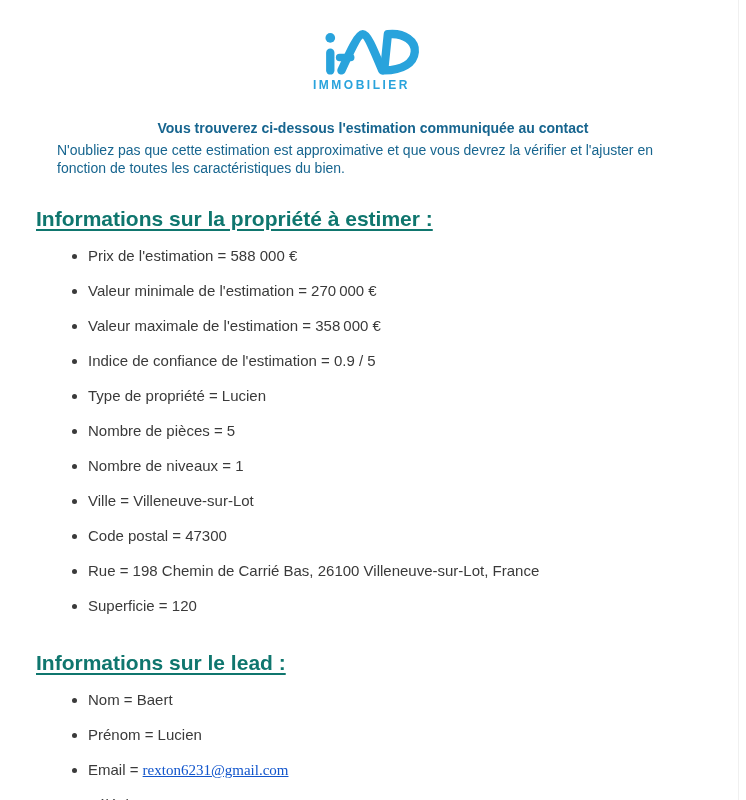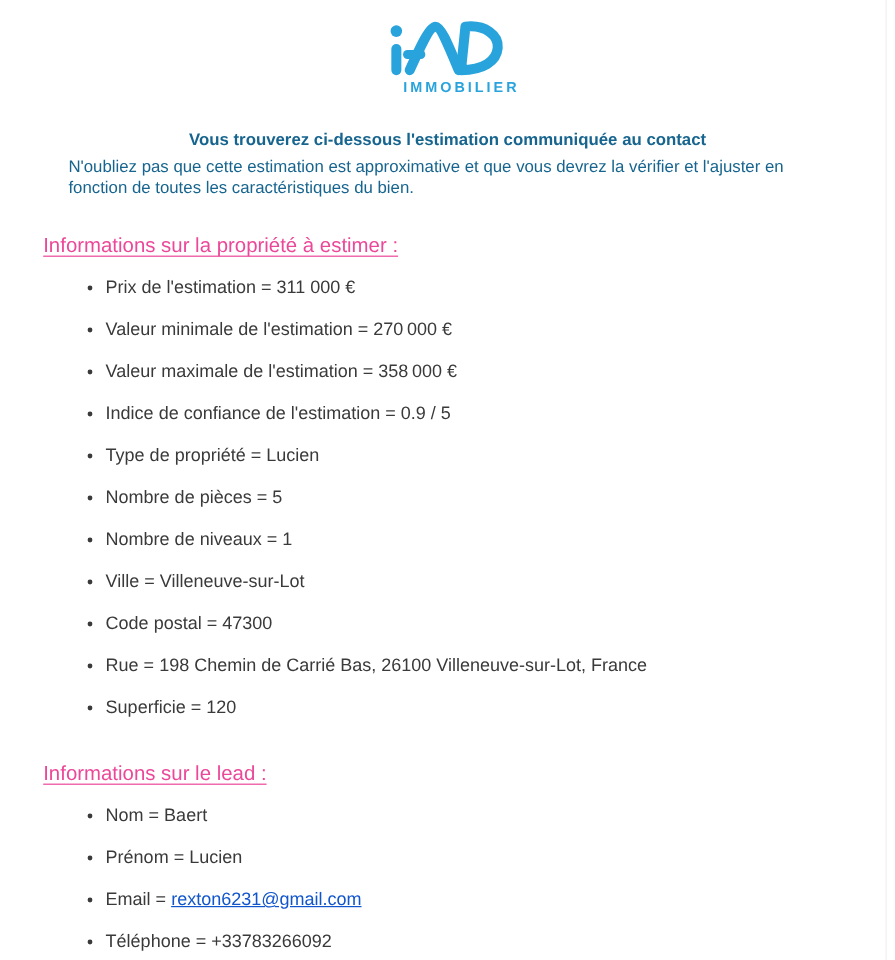--- a/index.html
+++ b/index.html
@@ -23,22 +23,22 @@
     top:0;bottom:0;right:7px;
     width:1px;
     background:#f0f0f0;
   }
   .page{
     padding-top:12px;
   }
   
   .logo-block{
     width:120px;
-    margin:0 auto;
-    text-align:right;
+    margin:12px auto;
+    text-align:left;
     color:var(--brand-blue);
   }
   .logo-mark{display:block;margin:0 auto;}
   .logo-subtitle{
     display:block;
     margin-top:2px;
     font-size:12px;
     font-weight:bold;
     letter-spacing:2.5px;
     color:var(--brand-blue);
@@ -56,40 +56,41 @@
     margin:5px auto 0 auto;
     max-width:632px;
     text-align:left;
     font-size:14px;
     color:var(--heading-blue);
     line-height:18px;
   }
   
   .section-heading{
     margin:30px 0 16px 36px;
-    font-size:17px;
-    font-weight:normal;
-    color:#ec4899;
+    font-size:21px;
+    font-weight:bold;
+    color:#0f766e;
     text-decoration:underline;
     text-underline-offset:3px;
   }
   .info-list{
     margin:0 0 8px 0;
     padding:0 0 0 88px;
     list-style:disc;
   }
   .info-list li{
     font-size:15px;
     color:var(--text-dark);
     margin-bottom:17px;
     line-height:1.2;
   }
   .info-list li a{
     color:var(--link-blue);
     text-decoration:underline;
+    font-family:Liberation Serif, serif;
   }
   .section + .section .section-heading{
     margin-top:36px;
   }
 </style>
 </head>
 <body>
 
 <div class="page-edge"></div>
 
@@ -111,21 +112,21 @@
     <span class="logo-subtitle">IMMOBILIER</span>
   </div>
 
   <h1 class="main-title">Vous trouverez ci-dessous l'estimation communiquée au contact</h1>
   <p class="main-subtitle">N'oubliez pas que cette estimation est approximative et que vous devrez la vérifier et l'ajuster en fonction de toutes les caractéristiques du bien.</p>
 
   <div class="section">
     <h2 class="section-heading">Informations sur la propriété à estimer :</h2>
     <ul class="info-list">
 
-        <li>Prix de l'estimation = 311 000 €</li>
+        <li>Prix de l'estimation = 588 000 €</li>
 
         <li>Valeur minimale de l'estimation = 270 000 €</li>
 
         <li>Valeur maximale de l'estimation = 358 000 €</li>
 
         <li>Indice de confiance de l'estimation = 0.9 / 5</li>
 
         <li>Type de propriété = Lucien</li>
 
         <li>Nombre de pièces = 5</li>

